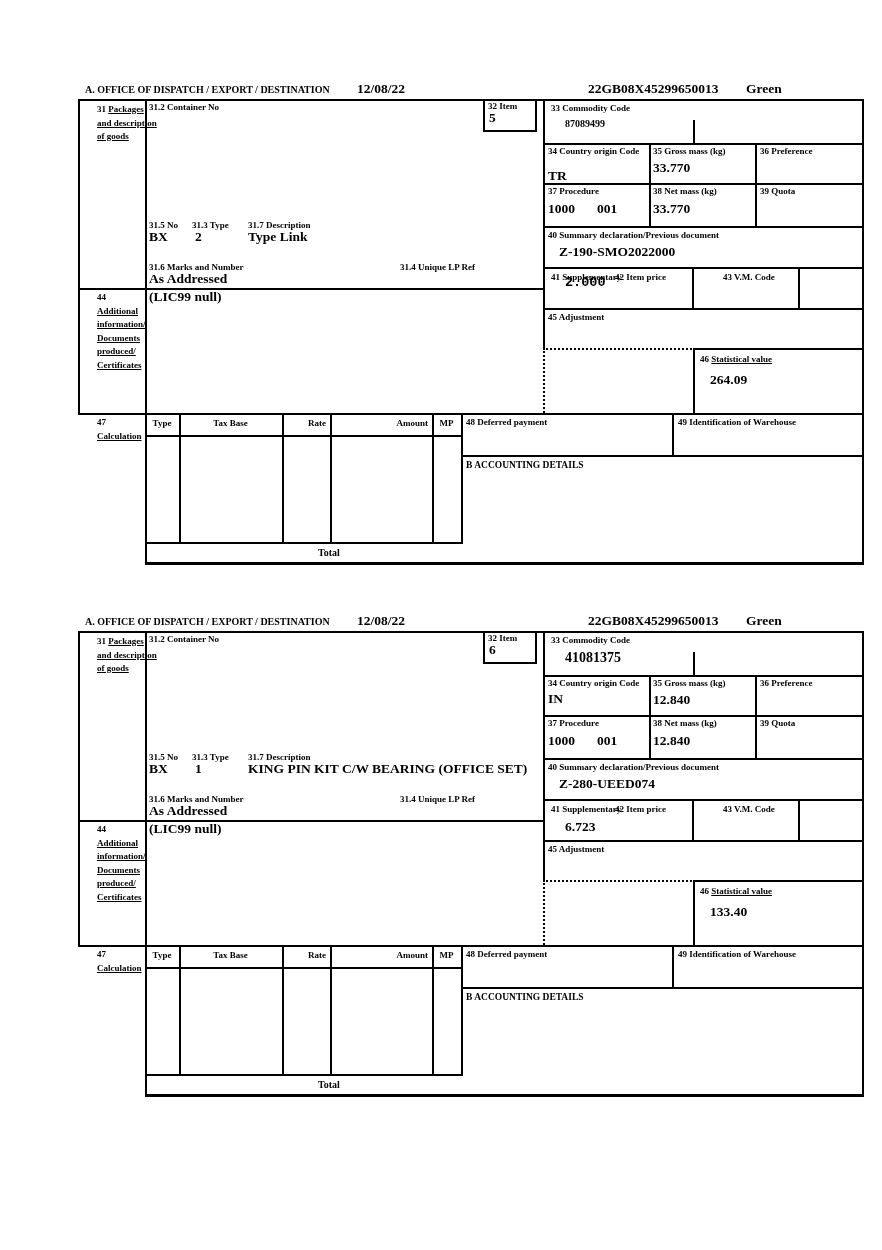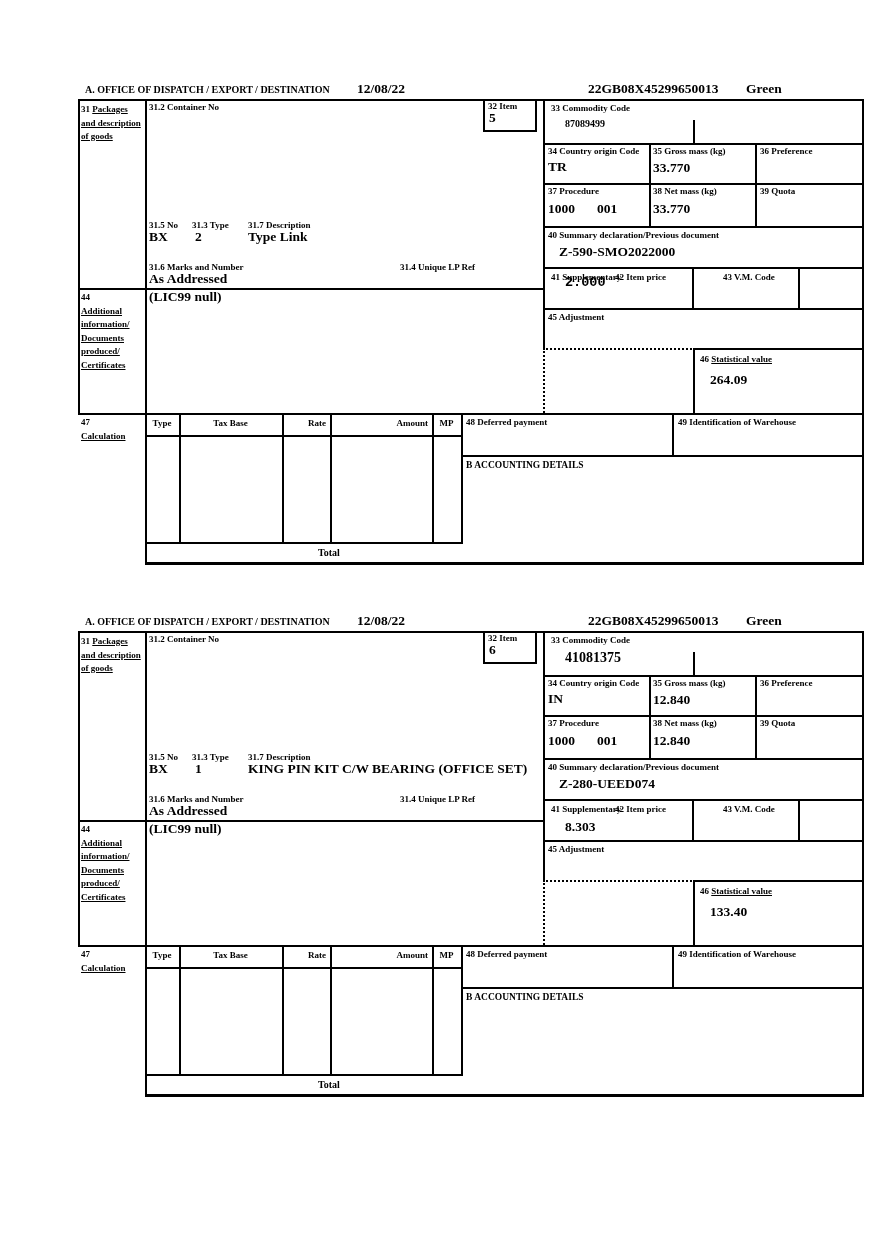--- a/index.html
+++ b/index.html
@@ -9,21 +9,21 @@
   #sections{padding:82px 0 0 78px;}
   .section{position:relative;width:786px;height:483px;}
   .section + .section{margin-top:49px;}
   .hl{position:absolute;height:2px;background:#000;}
   .vl{position:absolute;width:2px;background:#000;}
   .dh{position:absolute;height:0;border-top:2px dotted #000;}
   .dv{position:absolute;width:0;border-left:2px dotted #000;}
   .lbl{position:absolute;font-size:9px;line-height:1.2;white-space:nowrap;}
   .val{position:absolute;font-size:13.5px;line-height:1.1;white-space:nowrap;}
   .hdr{position:absolute;font-size:13.5px;white-space:nowrap;}
-  .wrap{white-space:normal;line-height:1.5;}
+  .wrap{white-space:normal;line-height:1.5;padding-left:16px;}
   .u{text-decoration:underline;}
   .box32{position:absolute;left:405px;top:17px;width:50px;height:31px;
          border-left:2px solid #000;border-right:2px solid #000;border-bottom:2px solid #000;}
   .box32 .lbl{left:3px;top:2px;}
   .box32 .val{left:4px;top:12px;}
   .cc{text-align:center;}
   .rr{text-align:right;}
 </style>
 </head>
 <body>
@@ -100,34 +100,34 @@
   <div class="lbl" style="left:71px;top:180px;">31.6 Marks and Number</div>
   <div class="lbl" style="left:322px;top:180px;">31.4 Unique LP Ref</div>
   <div class="val" style="left:71px;top:190px;">As Addressed</div>
 
   <div class="val" style="left:71px;top:208px;">(LIC99 null)</div>
 
   <div class="lbl" style="left:473px;top:21px;">33 Commodity Code</div>
   <div class="val" style="left:487px;top:36px;font-size:10px;">87089499</div>
 
   <div class="lbl" style="left:470px;top:64px;">34 Country origin Code</div>
-  <div class="val" style="left:470px;top:78px;">TR</div>
+  <div class="val" style="left:470px;top:87px;">TR</div>
   <div class="lbl" style="left:575px;top:64px;">35 Gross mass (kg)</div>
   <div class="val" style="left:575px;top:79px;">33.770</div>
   <div class="lbl" style="left:682px;top:64px;">36 Preference</div>
 
   <div class="lbl" style="left:470px;top:104px;">37 Procedure</div>
   <div class="val" style="left:470px;top:120px;">1000</div>
   <div class="val" style="left:519px;top:120px;">001</div>
   <div class="lbl" style="left:575px;top:104px;">38 Net mass (kg)</div>
   <div class="val" style="left:575px;top:120px;">33.770</div>
   <div class="lbl" style="left:682px;top:104px;">39 Quota</div>
 
   <div class="lbl" style="left:470px;top:148px;">40 Summary declaration/Previous document</div>
-  <div class="val" style="left:481px;top:163px;">Z-590-SMO2022000</div>
+  <div class="val" style="left:481px;top:163px;">Z-190-SMO2022000</div>
 
   <div class="lbl" style="left:473px;top:190px;">41 Supplementary</div>
   <div class="val" style="left:487px;top:194px;font-family:Liberation Mono, monospace;">2.000</div>
   <div class="lbl" style="left:537px;top:190px;">42 Item price</div>
   <div class="lbl" style="left:645px;top:190px;">43 V.M. Code</div>
 
   <div class="lbl" style="left:470px;top:230px;">45 Adjustment</div>
 
   <div class="lbl" style="left:622px;top:272px;">
     <span>46</span>
@@ -235,21 +235,21 @@
   <div class="val" style="left:470px;top:120px;">1000</div>
   <div class="val" style="left:519px;top:120px;">001</div>
   <div class="lbl" style="left:575px;top:104px;">38 Net mass (kg)</div>
   <div class="val" style="left:575px;top:120px;">12.840</div>
   <div class="lbl" style="left:682px;top:104px;">39 Quota</div>
 
   <div class="lbl" style="left:470px;top:148px;">40 Summary declaration/Previous document</div>
   <div class="val" style="left:481px;top:163px;">Z-280-UEED074</div>
 
   <div class="lbl" style="left:473px;top:190px;">41 Supplementary</div>
-  <div class="val" style="left:487px;top:206px;">8.303</div>
+  <div class="val" style="left:487px;top:206px;">6.723</div>
   <div class="lbl" style="left:537px;top:190px;">42 Item price</div>
   <div class="lbl" style="left:645px;top:190px;">43 V.M. Code</div>
 
   <div class="lbl" style="left:470px;top:230px;">45 Adjustment</div>
 
   <div class="lbl" style="left:622px;top:272px;">
     <span>46</span>
     <span class="u">Statistical value</span>
   </div>
   <div class="val" style="left:632px;top:291px;">133.40</div>

